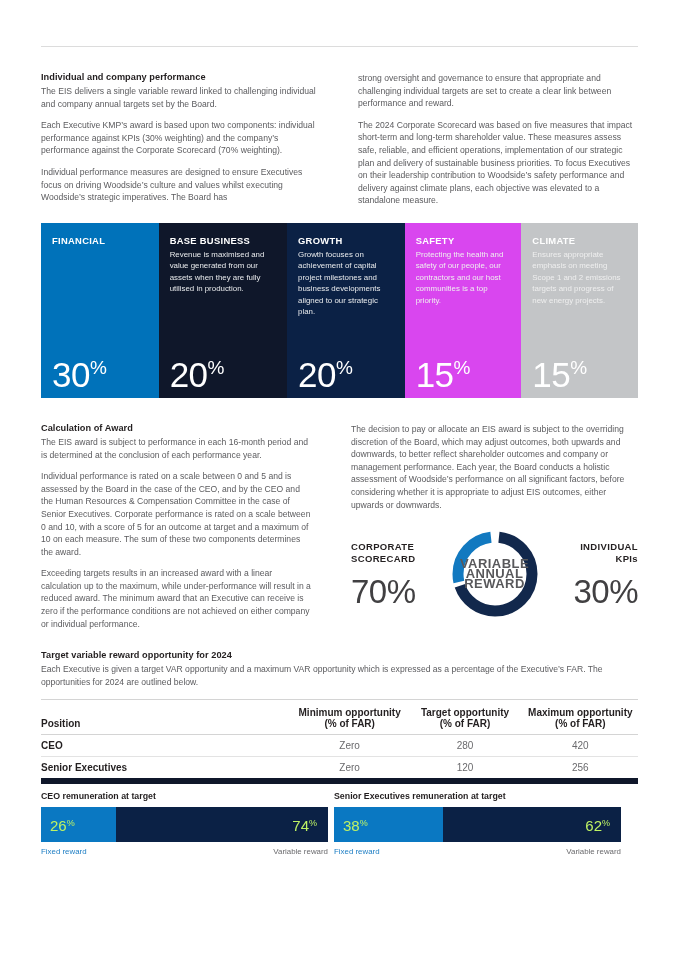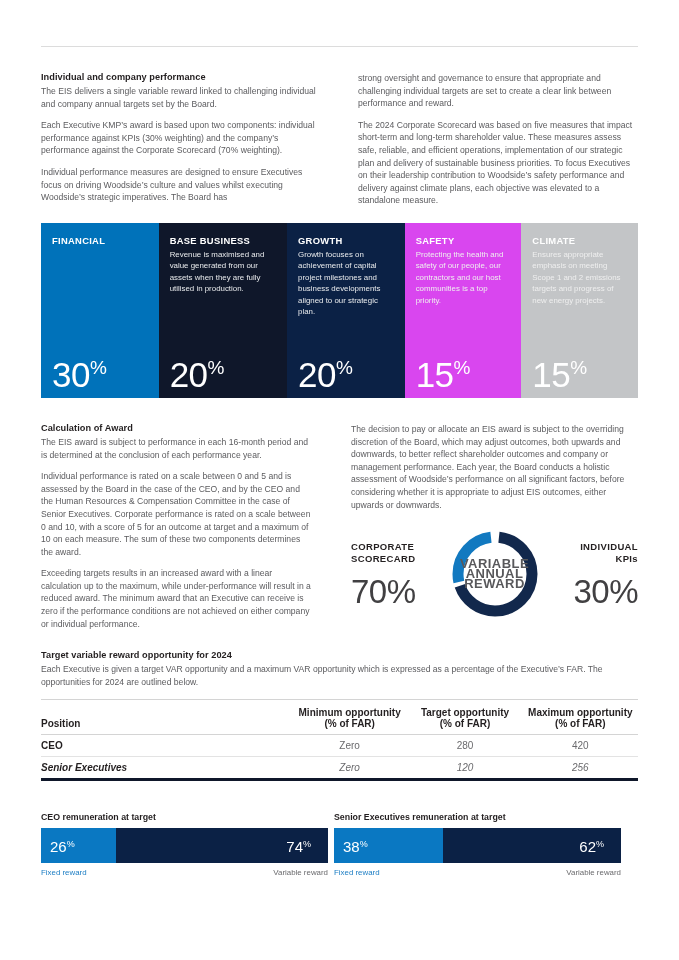--- a/index.html
+++ b/index.html
@@ -92,42 +92,42 @@
   }
   table.var-table thead th {
     border-top: 1px solid #d4d4d4; border-bottom: 1px solid #d4d4d4;
     color: #231f20; font-weight: bold; line-height: 11px;
     padding-top: 7px; padding-bottom: 5px; vertical-align: bottom;
   }
   table.var-table thead th.pos { text-align: left; width: 42%; }
   table.var-table thead th.num { text-align: center; width: 19.3%; }
   table.var-table tbody td { border-bottom: 1px solid #e3e3e3; color: #6a6a6d; }
   table.var-table tbody td.pos { text-align: left; color: #231f20; font-weight: bold; }
-  table.var-table tbody tr:last-child td { border-bottom: 3px solid #0f172a; font-style: italic; }
+  table.var-table tbody tr:last-child td { border-bottom: 6px solid #0f172a; }
   table.var-table tbody td.num { text-align: center; }
 
   
-  .rem-row { display: flex; gap: 6px; margin-top: 31px; }
+  .rem-row { display: flex; gap: 6px; margin-top: 7px; }
   .rem-block { width: 287px; }
   .rem-block .title {
     font-size: 8.8px; font-weight: bold; color: #231f20; margin-bottom: 6px;
   }
   .bar { display: flex; height: 35px; }
   .bar .fixed {
     background: #0a78c2; position: relative;
   }
   .bar .variable {
     background: #0b2145; position: relative; flex: 1;
   }
   .bar .val {
     position: absolute; top: 50%; transform: translateY(-50%);
-    font-size: 15px; font-weight: 300; color: #ffffff; line-height: 1;
+    font-size: 15px; font-weight: 300; color: #bef264; line-height: 1;
   }
   .bar .fixed .val { left: 9px; }
-  .bar .variable .val { right: 17px; }
+  .bar .variable .val { right: 11px; }
   .bar .val sup { font-size: 9px; vertical-align: baseline; position: relative; top: -5px; }
   .rem-legend {
     display: flex; justify-content: space-between; margin-top: 5px;
     font-size: 7.9px;
   }
   .rem-legend .fx { color: #1d7ec4; }
   .rem-legend .vr { color: #6a6a6d; }
 </style>
 </head>
 <body>

